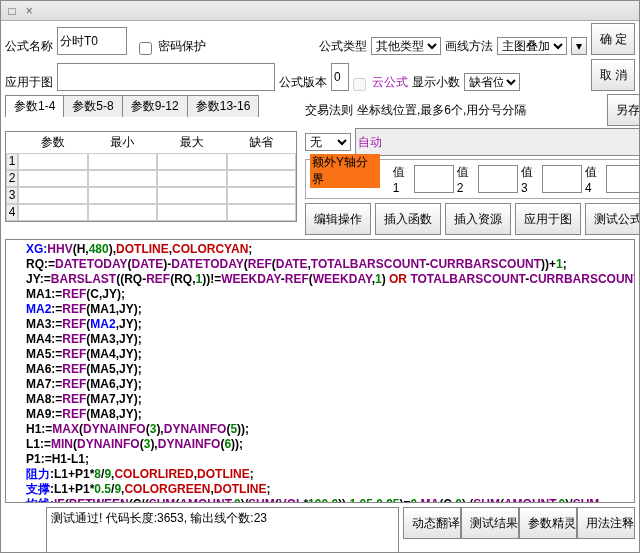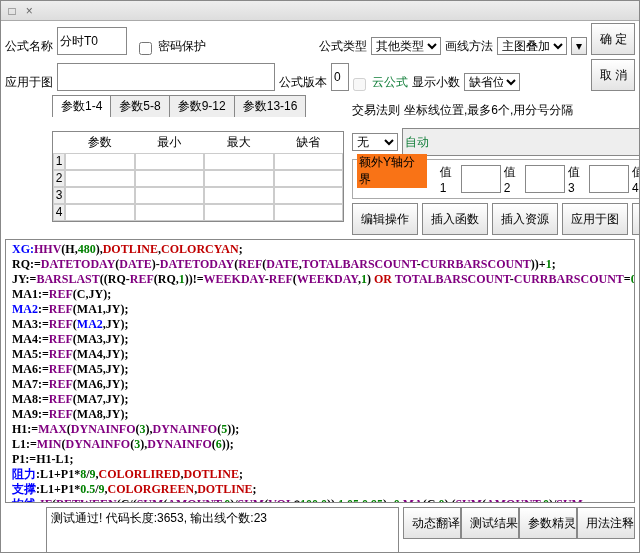--- a/index.html
+++ b/index.html
@@ -53,39 +53,39 @@
   .param-row .cell { flex:1; border:1px solid #ccc; height:17px; }
   .param-row .rn { width:12px; flex:none; text-align:center; background:#eee; border:1px solid #ccc;}
   .midrow { display:flex; gap:4px; align-items:center; padding:1px 4px; }
   .fieldset {
     border:1px solid #aaa; padding:2px 4px; margin:2px 4px; font-size:12px;
     display:flex; align-items:center; gap:3px;
   }
   .fieldset .legend { position:relative; top:-8px; background:#f97316; padding:0 2px; margin-right:10px;}
   .btnrow { display:flex; gap:4px; padding:2px 4px; justify-content:flex-start; }
   .code {
-    font-family: Liberation Serif, serif; font-size:12px;
-    border:1px solid #888; margin:2px 4px; padding:2px 6px;
+    font-family: Liberation Sans, sans-serif; font-size:12px;
+    border:1px solid #888; margin:2px 4px; padding:2px 20px;
     height:264px; overflow:auto; white-space:pre; line-height:15px;
     background:#fff;
   }
   .c-black{color:#000}.c-blue{color:#00f}.c-green{color:#008000}
   .c-purple{color:#800080}.c-red{color:#c00000}.b{font-weight:bold}
   .status {
     border:1px solid #888; margin:2px 4px; height:70px; padding:2px 4px;
     font-size:12px; background:#fff;
   }
   .footer { display:flex;padding-left:41px; }
   .footer .status-wrap { flex:1; }
   .footer .sidebtns { display:flex; flex-direction:row; gap:0; padding:2px 4px 0 0;}
   .footer .sidebtns .btn { width:58px; }
-  .upper { display:flex;padding-left:47px; }
+  .upper { display:flex; }
   .leftcol { display:flex; flex-direction:column; }
   .rightcol { flex:1; padding-right:4px;}
-  .disabled { color:#15803d; }
+  .disabled { color:#a21caf; }
   .valfield { width:40px; }
 </style>
 </head>
 <body>
 
 <div class="titlebar">
   <span class="titlebar-icons">
     <span>□</span>
     <span>×</span>
   </span>

